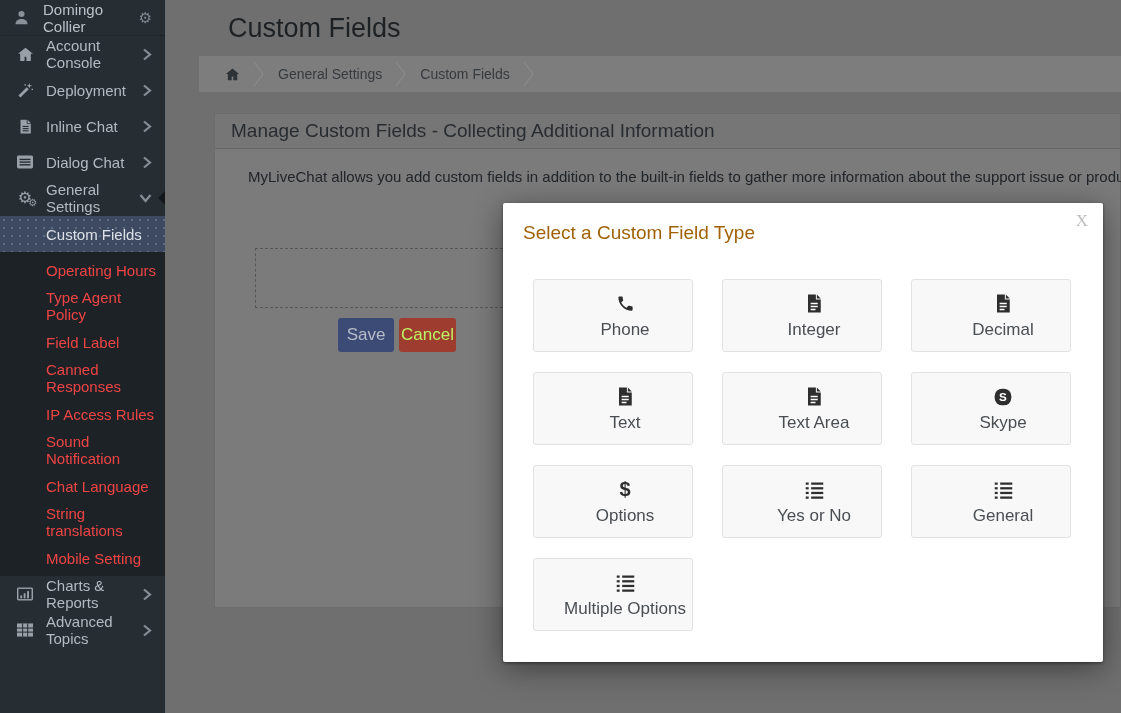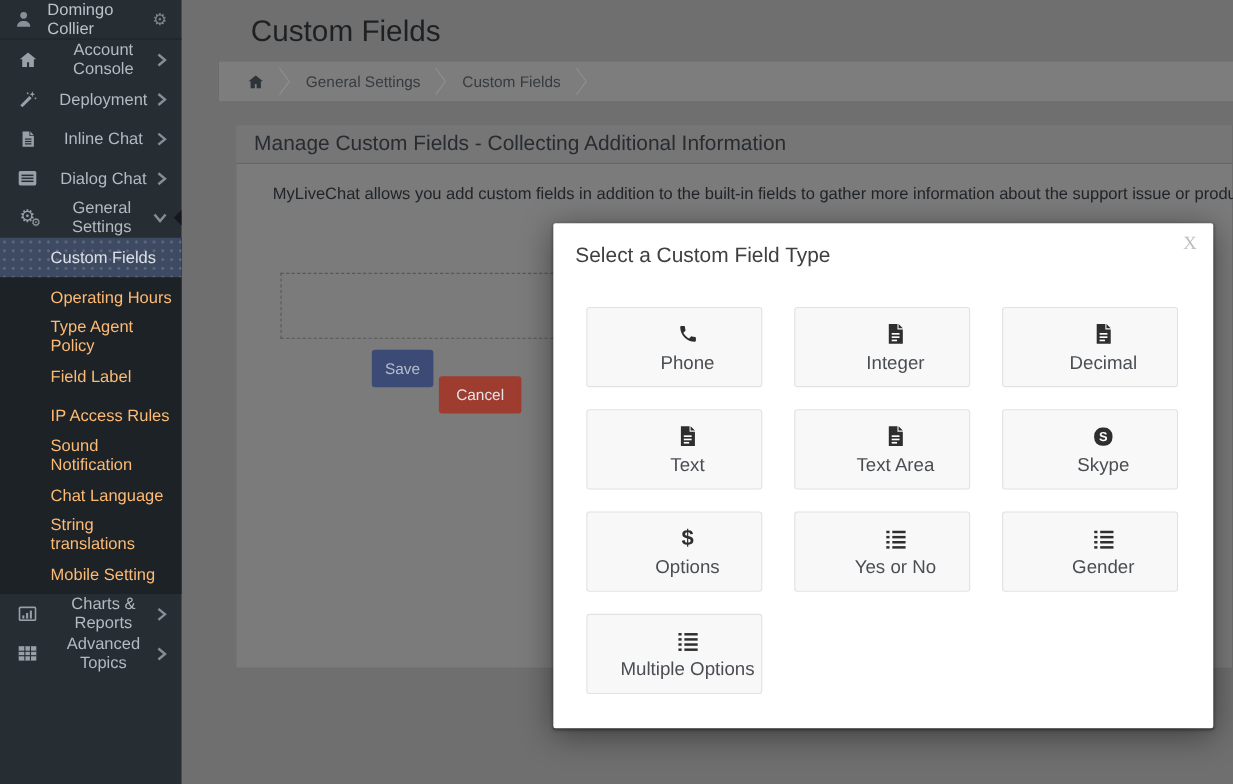--- a/index.html
+++ b/index.html
@@ -7,54 +7,54 @@
     width:1121px;height:713px;position:relative;overflow:hidden;
     font-family:"Liberation Sans", sans-serif;
     background:#6f6f6f;
   }
   
   .sidebar{position:absolute;left:0;top:0;width:165px;height:713px;background:#262d33;z-index:2;}
   .user-row{height:35px;display:flex;align-items:center;padding:0 13px;border-bottom:1px dotted #181d22;}
   .user-row .uicon{color:#8a9097;display:flex;}
   .user-row .uname{flex:1;margin-left:13px;color:#bcc2c8;font-size:15px;}
   .user-row .ugear{color:#7f868d;font-size:15px;}
-  .nav-item{position:relative;height:36px;display:flex;align-items:center;padding:0 10px 0 13px;color:#b3bac1;font-size:15px;cursor:pointer;text-align:center;}
+  .nav-item{position:relative;height:36px;display:flex;align-items:center;padding:0 10px 0 13px;color:#b3bac1;font-size:15px;cursor:pointer;}
   .nav-icon{width:24px;display:flex;justify-content:center;align-items:center;color:#99a0a7;}
   .nav-label{flex:1;margin-left:9px;}
   .nav-chevron{color:#868d94;display:flex;margin-right:3px;}
   .gearwrap{position:relative;display:inline-block;line-height:1;}
   .gear-big{font-size:16px;color:#99a0a7;}
   .gear-sm{position:absolute;right:-5px;bottom:-2px;font-size:10px;color:#99a0a7;}
   .active-arrow{position:absolute;right:0;top:11px;width:0;height:0;
     border-top:7px solid transparent;border-bottom:7px solid transparent;border-right:7px solid #14181c;}
   .subnav{background:#1d2227;}
-  .subnav-item{height:36px;display:flex;align-items:center;padding-left:46px;color:#fdba74;font-size:15px;cursor:pointer;}
+  .subnav-item{height:36px;display:flex;align-items:center;padding-left:46px;color:#ef4444;font-size:15px;cursor:pointer;}
   .subnav-item.active{
     background-color:#3e4a61;color:#dde1e7;
     background-image:radial-gradient(circle, rgba(170,185,215,0.30) 1px, transparent 1.4px);
     background-size:8px 8px;}
   
   .main{position:absolute;left:199px;top:0;width:922px;height:713px;background:#6f6f6f;overflow:hidden;z-index:1;}
   .page-title{position:absolute;left:29px;top:13px;font-size:27px;font-weight:400;color:#1e2124;}
   .breadcrumb{position:absolute;left:0;top:56px;width:100%;height:36px;background:#7d7d7d;
     display:flex;align-items:center;padding-left:26px;box-sizing:border-box;font-size:14px;color:#34383c;}
   .crumb-home{display:flex;color:#2e3337;cursor:pointer;}
   .crumb-sep{margin:0 13px;display:flex;}
   .crumb-link{color:#373b3f;cursor:pointer;}
   .panel{position:absolute;left:15px;top:113px;width:907px;height:495px;background:#7b7b7b;border:1px solid #6c6c6c;box-sizing:border-box;}
   .panel-heading{height:34px;line-height:34px;background:#767676;border-bottom:1px solid #666;padding-left:16px;font-size:19px;color:#282c30;}
   .panel-desc{position:absolute;left:33px;top:54px;font-size:15px;color:#212428;white-space:nowrap;overflow:hidden;width:900px;}
   .dashed-box{position:absolute;left:40px;top:134px;width:836px;height:58px;border:1px dashed #585858;}
-  .btn{position:absolute;top:204px;height:34px;line-height:34px;text-align:center;font-size:14px;border-radius:3px;cursor:pointer;}
+  .btn{position:absolute;top:204px;height:34px;line-height:34px;text-align:center;font-size:17px;border-radius:3px;cursor:pointer;}
   .btn-save{left:123px;width:56px;background:#3c4b76;color:#b6bcc9;}
-  .btn-cancel{left:184px;width:75px;background:#9f3c30;color:#e5e5e5;margin-top:24px;}
+  .btn-cancel{left:184px;width:57px;background:#9f3c30;color:#bef264;}
   
   .modal{position:absolute;left:503px;top:203px;width:600px;height:459px;background:#ffffff;border-radius:2px;
     box-shadow:0 6px 30px rgba(0,0,0,0.45), 0 1px 3px rgba(0,0,0,0.45);z-index:5;}
-  .modal-title{position:absolute;left:20px;top:19px;font-size:19px;color:#404040;}
+  .modal-title{position:absolute;left:20px;top:19px;font-size:19px;color:#a16207;}
   .modal-close{position:absolute;right:15px;top:8px;font-size:17px;color:#bdbdbd;font-family:"Liberation Serif", serif;cursor:pointer;}
   .type-grid{position:absolute;left:30px;top:76px;display:grid;grid-template-columns:repeat(3,160px);
     grid-auto-rows:73px;column-gap:29px;row-gap:20px;}
   .type-btn{background:#f8f8f8;border:1px solid #e2e2e2;border-radius:3px;box-sizing:border-box;
     display:flex;flex-direction:column;align-items:center;justify-content:center;gap:4px;cursor:pointer;padding-left:24px;}
   .type-icon{height:24px;display:flex;align-items:center;justify-content:center;color:#2e2e2e;}
   .type-label{font-size:17px;color:#4a4e53;}
   .dollar-glyph{font-size:20px;font-weight:700;color:#2e2e2e;}
 </style>
 </head>
@@ -160,20 +160,23 @@
     <div class="subnav-item">
         <span>Operating Hours</span>
       </div>
     <div class="subnav-item">
         <span>Type Agent Policy</span>
       </div>
     <div class="subnav-item">
         <span>Field Label</span>
       </div>
     <div class="subnav-item">
+        <span>Canned Responses</span>
+      </div>
+    <div class="subnav-item">
         <span>IP Access Rules</span>
       </div>
     <div class="subnav-item">
         <span>Sound Notification</span>
       </div>
     <div class="subnav-item">
         <span>Chat Language</span>
       </div>
     <div class="subnav-item">
         <span>String translations</span>
@@ -371,21 +374,21 @@
               <rect x="8" y="3" width="14.5" height="2.7"></rect>
               <rect x="1.5" y="8.6" width="3.5" height="2.7"></rect>
               <rect x="8" y="8.6" width="14.5" height="2.7"></rect>
               <rect x="1.5" y="14.2" width="3.5" height="2.7"></rect>
               <rect x="8" y="14.2" width="14.5" height="2.7"></rect>
               <rect x="1.5" y="19.8" width="3.5" height="2.7"></rect>
               <rect x="8" y="19.8" width="14.5" height="2.7"></rect>
             </g>
           </svg>
       </span>
-      <span class="type-label">Gender</span>
+      <span class="type-label">General</span>
     </div>
 
     <div class="type-btn">
       <span class="type-icon">
         <svg width="21" height="20" viewBox="0 0 24 24">
             <g fill="currentColor">
               <rect x="1.5" y="3" width="3.5" height="2.7"></rect>
               <rect x="8" y="3" width="14.5" height="2.7"></rect>
               <rect x="1.5" y="8.6" width="3.5" height="2.7"></rect>
               <rect x="8" y="8.6" width="14.5" height="2.7"></rect>

